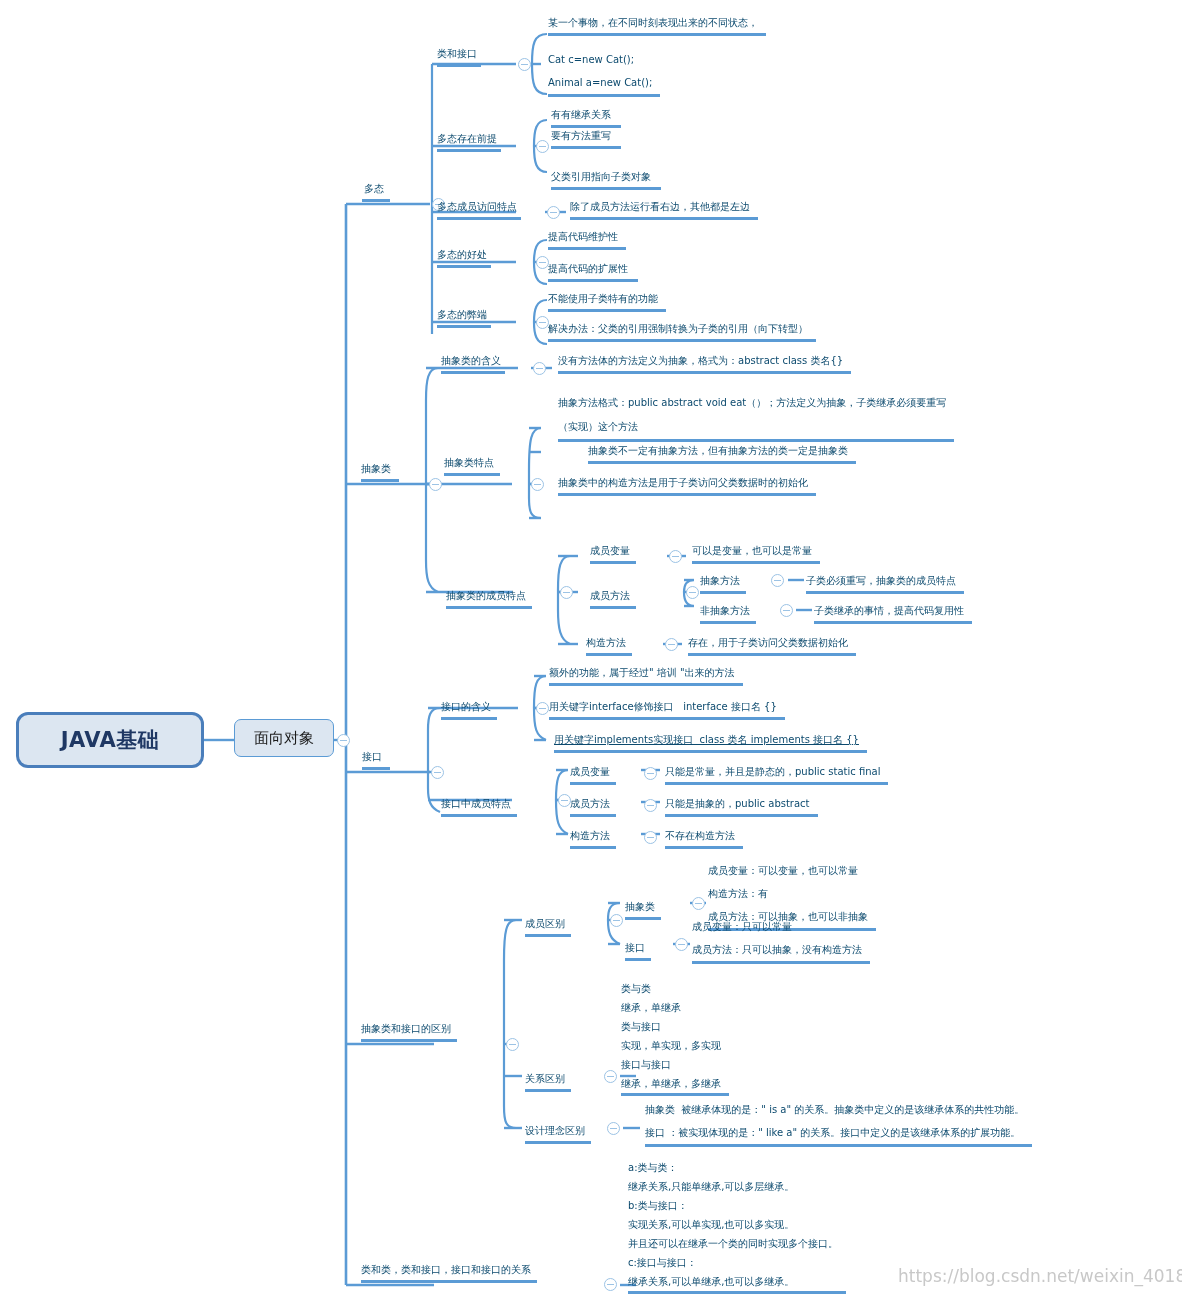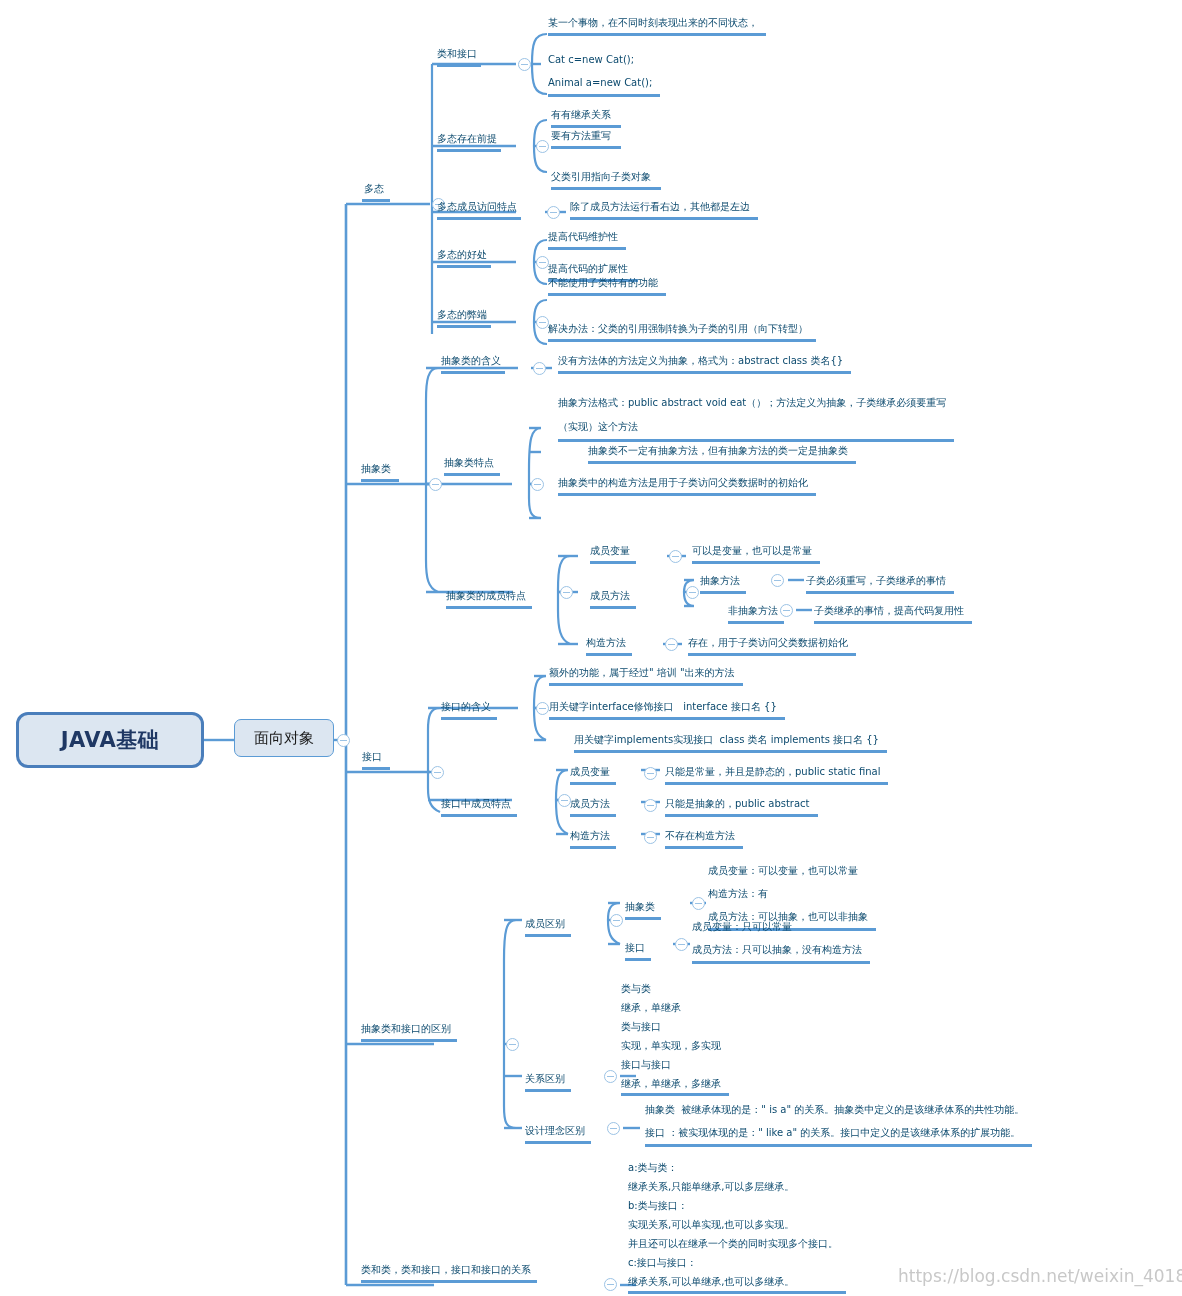--- a/index.html
+++ b/index.html
@@ -242,21 +242,21 @@
   <div class="collapse" style="left:547px; top:206px;"></div>
   <div class="node" style="left:570px; top:196px; padding-right:8px;">除了成员方法运行看右边，其他都是左边</div>
 
   <div class="node" style="left:437px; top:244px; padding-right:4px;">多态的好处</div>
   <div class="collapse" style="left:536px; top:256px;"></div>
   <div class="node" style="left:548px; top:226px; padding-right:8px;">提高代码维护性</div>
   <div class="node" style="left:548px; top:258px; padding-right:10px;">提高代码的扩展性</div>
 
   <div class="node" style="left:437px; top:304px; padding-right:4px;">多态的弊端</div>
   <div class="collapse" style="left:536px; top:316px;"></div>
-  <div class="node" style="left:548px; top:272px; padding-right:8px;">不能使用子类特有的功能</div>
+  <div class="node" style="left:548px; top:288px; padding-right:8px;">不能使用子类特有的功能</div>
   <div class="node" style="left:548px; top:318px; padding-right:8px;">解决办法：父类的引用强制转换为子类的引用（向下转型）</div>
 
   <div class="node" style="left:361px; top:458px; padding-right:8px;">抽象类</div>
   <div class="collapse" style="left:429px; top:478px;"></div>
 
   <div class="node" style="left:441px; top:350px; padding-right:4px;">抽象类的含义</div>
   <div class="collapse" style="left:533px; top:362px;"></div>
   <div class="node" style="left:558px; top:350px; padding-right:8px;">没有方法体的方法定义为抽象，格式为：abstract class 类名{}</div>
 
   <div class="node" style="left:444px; top:452px; padding-right:6px;">抽象类特点</div>
@@ -272,39 +272,39 @@
 
   <div class="node" style="left:590px; top:540px; padding-right:6px;">成员变量</div>
   <div class="collapse" style="left:669px; top:550px;"></div>
   <div class="node" style="left:692px; top:540px; padding-right:8px;">可以是变量，也可以是常量</div>
 
   <div class="node" style="left:590px; top:585px; padding-right:6px;">成员方法</div>
   <div class="collapse" style="left:686px; top:586px;"></div>
 
   <div class="node" style="left:700px; top:570px; padding-right:6px;">抽象方法</div>
   <div class="collapse" style="left:771px; top:574px;"></div>
-  <div class="node" style="left:806px; top:570px; padding-right:8px;">子类必须重写，子类继承的事情</div>
-
-  <div class="node" style="left:700px; top:600px; padding-right:6px;margin-left:28px;">非抽象方法</div>
+  <div class="node" style="left:806px; top:570px; padding-right:8px;">子类必须重写，抽象类的成员特点</div>
+
+  <div class="node" style="left:700px; top:600px; padding-right:6px;">非抽象方法</div>
   <div class="collapse" style="left:780px; top:604px;"></div>
   <div class="node" style="left:814px; top:600px; padding-right:8px;">子类继承的事情，提高代码复用性</div>
 
   <div class="node" style="left:586px; top:632px; padding-right:6px;">构造方法</div>
   <div class="collapse" style="left:665px; top:638px;"></div>
   <div class="node" style="left:688px; top:632px; padding-right:8px;">存在，用于子类访问父类数据初始化</div>
 
   <div class="node" style="left:362px; top:746px; padding-right:8px;">接口</div>
   <div class="collapse" style="left:431px; top:766px;"></div>
 
   <div class="node" style="left:441px; top:696px; padding-right:6px;">接口的含义</div>
   <div class="collapse" style="left:536px; top:702px;"></div>
 
   <div class="node" style="left:549px; top:662px; padding-right:8px;">额外的功能，属于经过" 培训 "出来的方法</div>
   <div class="node" style="left:549px; top:696px; padding-right:8px;">用关键字interface修饰接口   interface 接口名 {}</div>
-  <div class="node" style="left:574px; top:729px; padding-right:8px;">用关键字implements实现接口  class 类名 implements 接口名 {}</div>
+  <div class="node" style="left:554px; top:729px; padding-right:8px;text-decoration:underline;">用关键字implements实现接口  class 类名 implements 接口名 {}</div>
 
   <div class="node" style="left:441px; top:793px; padding-right:6px;">接口中成员特点</div>
   <div class="collapse" style="left:558px; top:794px;"></div>
 
   <div class="node" style="left:570px; top:761px; padding-right:6px;">成员变量</div>
   <div class="collapse" style="left:644px; top:767px;"></div>
   <div class="node" style="left:665px; top:761px; padding-right:8px;">只能是常量，并且是静态的，public static final</div>
 
   <div class="node" style="left:570px; top:793px; padding-right:6px;">成员方法</div>
   <div class="collapse" style="left:644px; top:799px;"></div>

